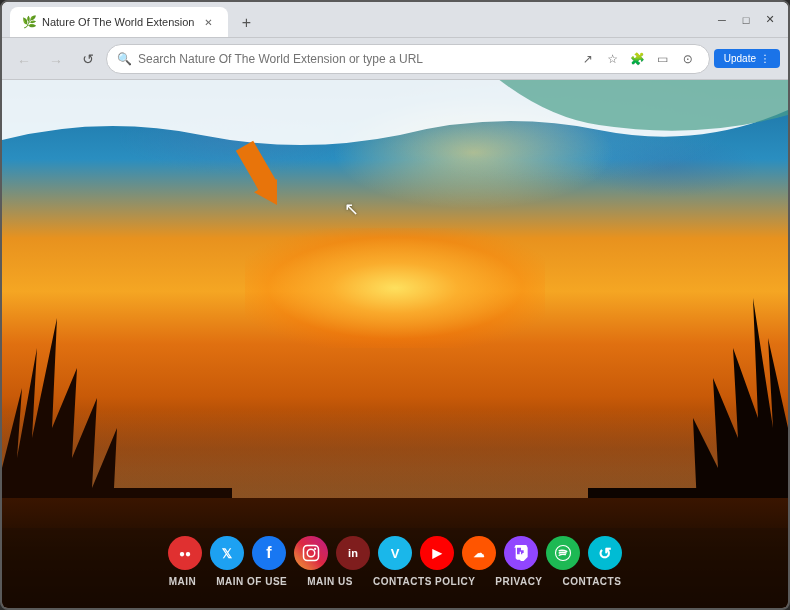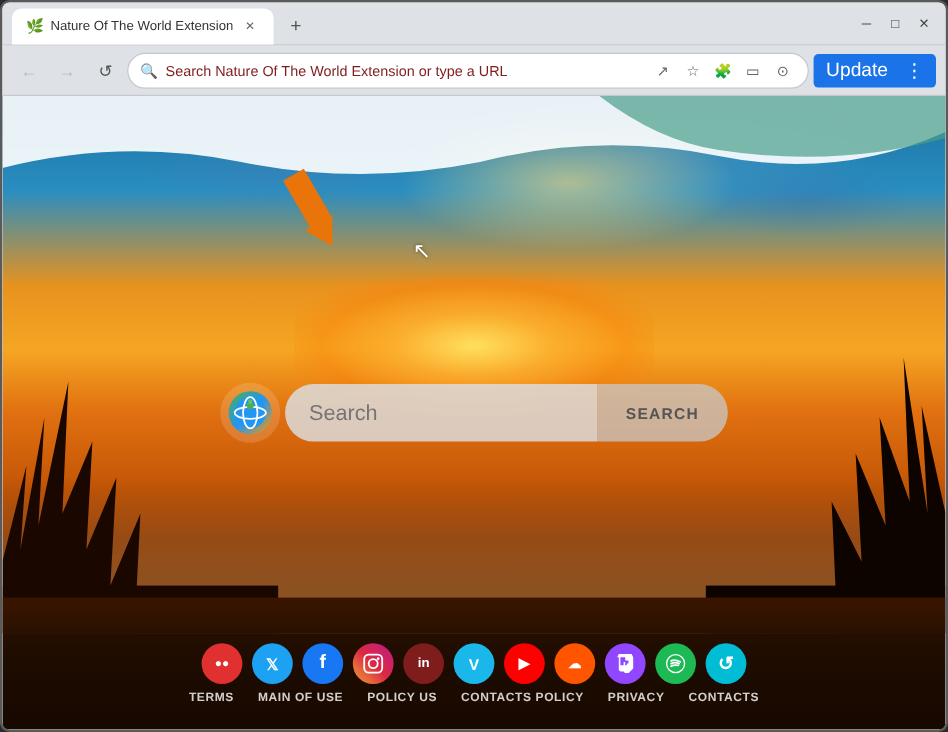--- a/index.html
+++ b/index.html
@@ -132,21 +132,21 @@
       border: 1px solid #c5c7cb;
       cursor: text;
     }
     .address-bar-icon {
       color: #888;
       font-size: 12px;
     }
     .address-text {
       flex: 1;
       font-size: 12px;
-      color: #7f1d1d;
+      color: #737373;
       overflow: hidden;
       text-overflow: ellipsis;
       white-space: nowrap;
     }
     .address-actions {
       display: flex;
       align-items: center;
       gap: 3px;
     }
     .addr-btn {
@@ -159,25 +159,25 @@
       cursor: pointer;
       color: #666;
       font-size: 12px;
     }
     .update-btn {
       background: #1a73e8;
       color: #fff;
       border: none;
       border-radius: 4px;
       padding: 4px 10px;
-      font-size: 16px;
-      cursor: pointer;
-      display: flex;
-      align-items: center;
-      gap: 14px;
+      font-size: 10px;
+      cursor: pointer;
+      display: flex;
+      align-items: center;
+      gap: 4px;
     }
 
     
     .page-content {
       flex: 1;
       position: relative;
       overflow: hidden;
     }
 
     
@@ -458,40 +458,20 @@
             <polygon points="0 0, 10 3.5, 0 7" fill="#e8740a"></polygon>
           </marker>
         </defs>
 
         <polygon points="55,5 75,5 75,50 80,50 65,75 50,50 55,50" fill="#e8740a" transform="rotate(-30,65,40)"></polygon>
       </svg>
     </div>
 
     <div class="cursor">↖</div>
 
-    <div class="search-widget">
-      <div class="search-logo">
-        <div class="search-logo-inner">
-          <svg width="28" height="28" viewBox="0 0 28 28" xmlns="http://www.w3.org/2000/svg">
-            <circle cx="14" cy="14" r="13" fill="#2196F3"></circle>
-            <ellipse cx="14" cy="14" rx="6" ry="13" fill="none" stroke="#fff" stroke-width="1.5"></ellipse>
-            <ellipse cx="14" cy="14" rx="13" ry="5" fill="none" stroke="#fff" stroke-width="1.5"></ellipse>
-            <circle cx="14" cy="8" r="3" fill="#4CAF50"></circle>
-            <circle cx="14" cy="5" r="1.5" fill="#8BC34A"></circle>
-            <path d="M12,4 Q14,2 16,4 Q14,7 12,4Z" fill="#66BB6A"></path>
-          </svg>
-        </div>
-      </div>
-      <div class="search-input-container">
-        <input type="text" class="search-input" placeholder="Search" style="">
-      </div>
-      <button class="search-btn">
-        <span>SEARCH</span>
-      </button>
-    </div>
 
     <div class="bottom-bar">
       <div class="social-icons">
 
         <div class="social-icon" style="background:#e03030;font-size:10px;">●●</div>
 
         <div class="social-icon" style="background:#1da1f2;font-size:13px;">𝕏</div>
 
         <div class="social-icon" style="background:#1877f2;font-weight:bold;font-size:16px;">f</div>
 
@@ -523,23 +503,23 @@
               <path d="M7 15q3-2 8-1" stroke="white" stroke-width="2" fill="none" stroke-linecap="round"></path>
               <path d="M7 12q4-2 9 0" stroke="white" stroke-width="2" fill="none" stroke-linecap="round"></path>
               <path d="M7 9q4-2 10 1" stroke="white" stroke-width="2" fill="none" stroke-linecap="round"></path>
             </svg>
         </div>
 
         <div class="social-icon" style="background:#00bcd4;font-size:16px;">↺</div>
       </div>
 
       <div class="nav-links">
-        <a class="nav-link">TERMS</a>
+        <a class="nav-link">MAIN</a>
         <a class="nav-link">MAIN OF USE</a>
-        <a class="nav-link">POLICY US</a>
+        <a class="nav-link">MAIN US</a>
         <a class="nav-link">CONTACTS POLICY</a>
         <a class="nav-link">PRIVACY</a>
         <a class="nav-link">CONTACTS</a>
       </div>
     </div>
 
   </div>
 </div>
 
 </body></html>

